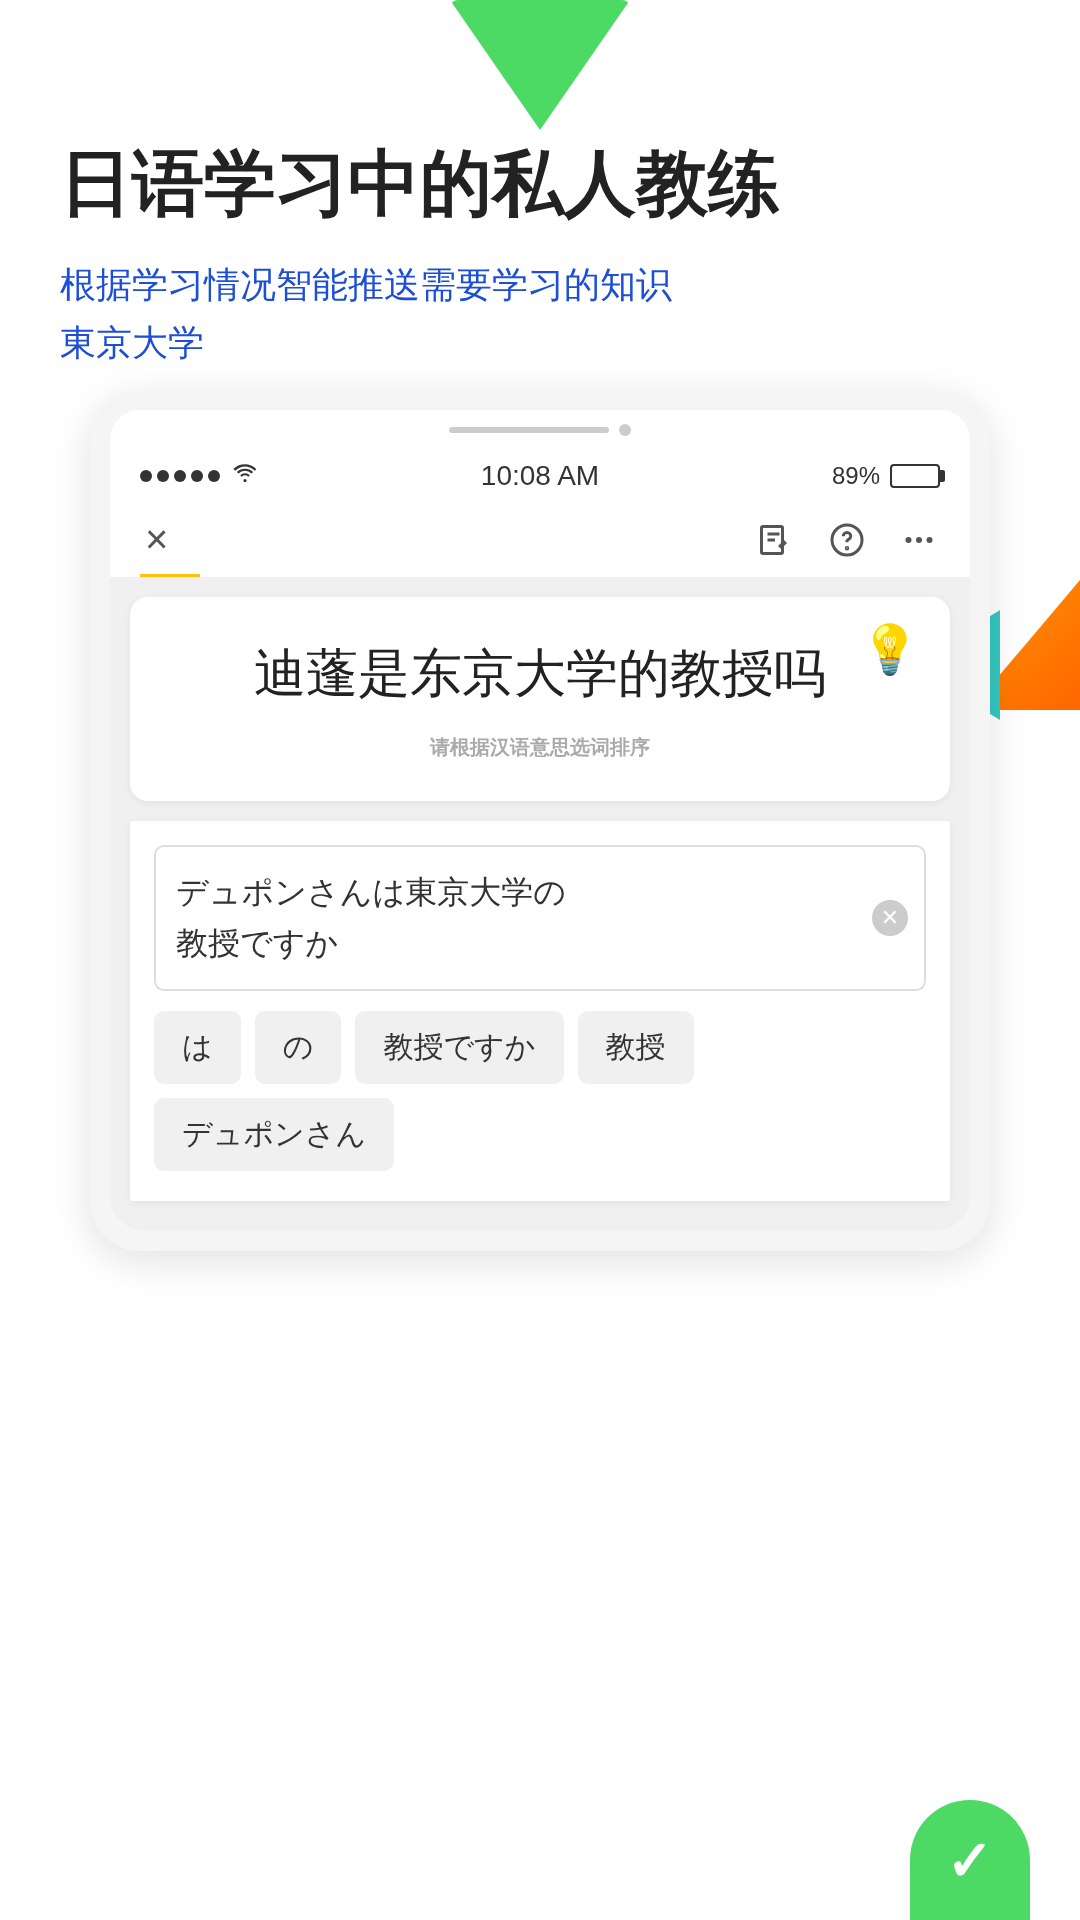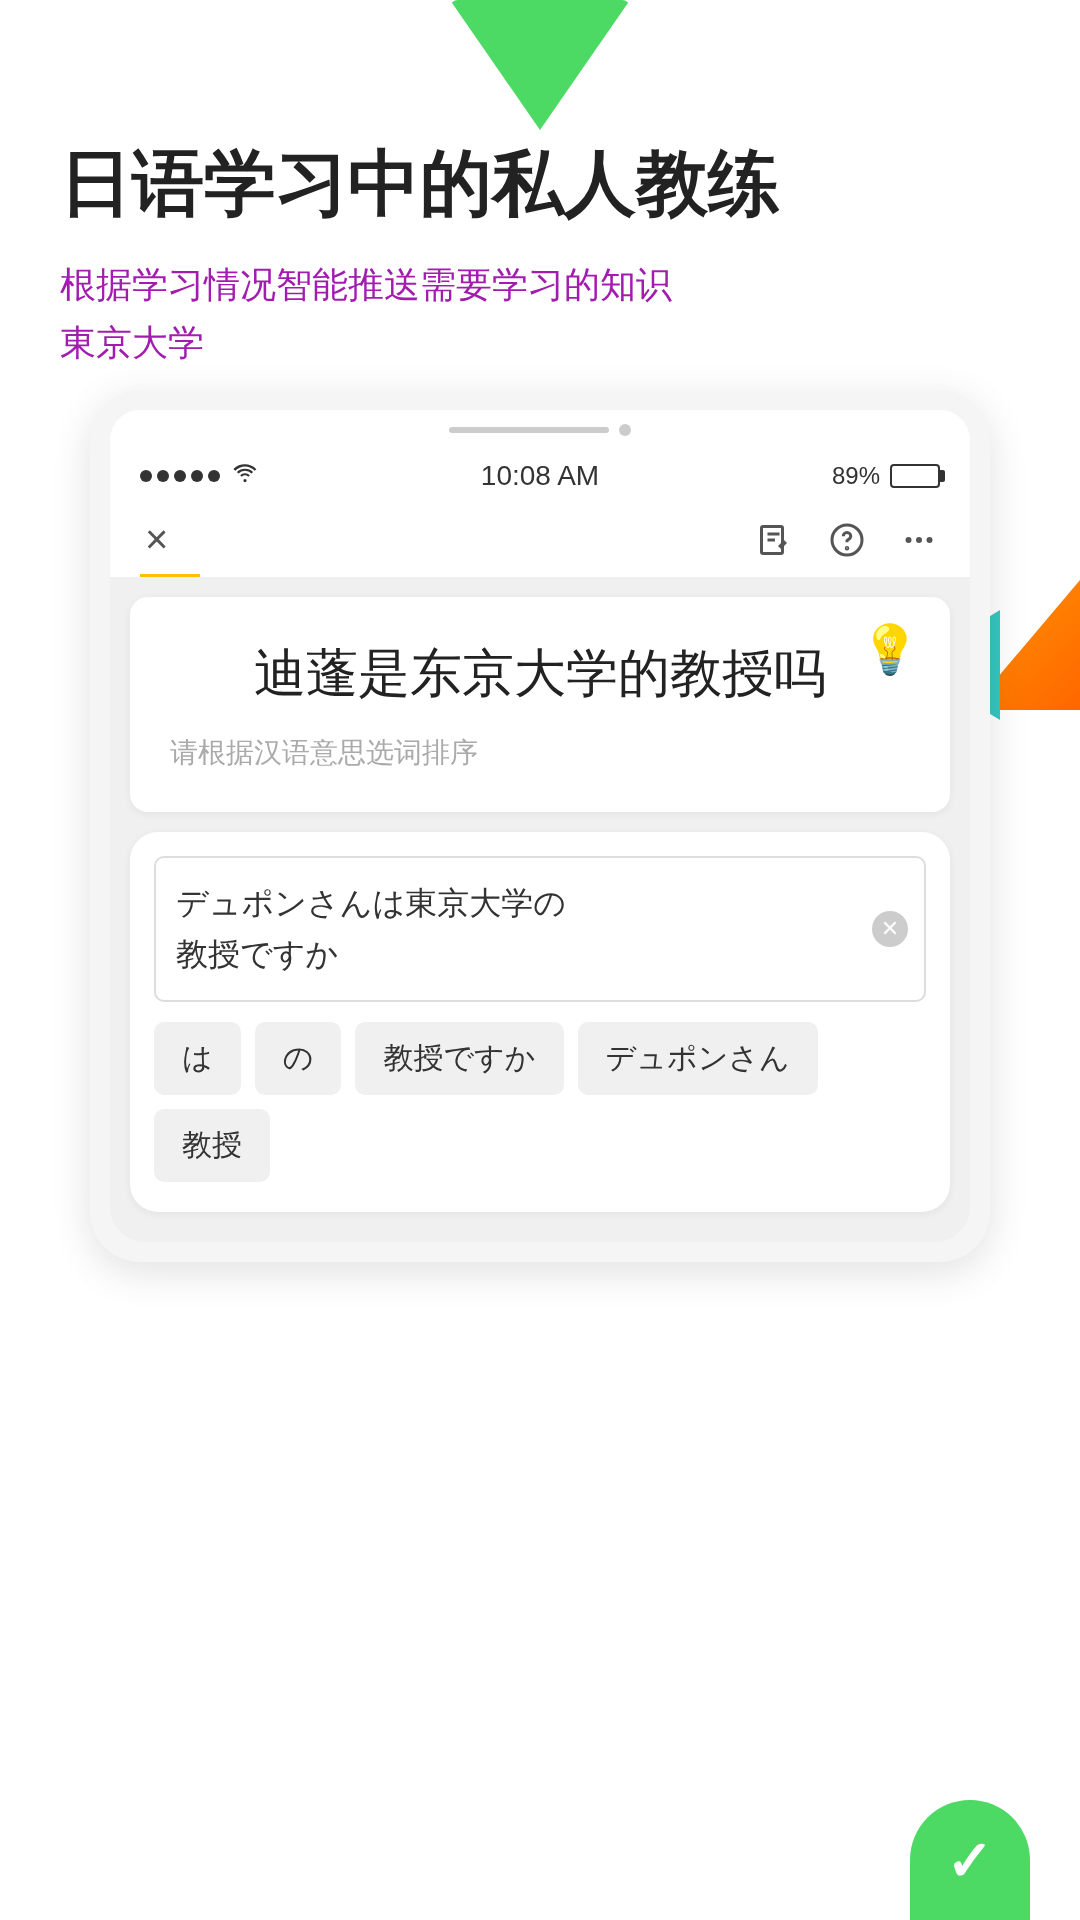--- a/index.html
+++ b/index.html
@@ -88,21 +88,21 @@
     }
     .main-title {
       font-size: 72px;
       font-weight: 700;
       color: #222222;
       line-height: 1.2;
       margin-bottom: 30px;
     }
     .sub-title {
       font-size: 36px;
-      color: #a21caf;
+      color: #1d4ed8;
       line-height: 1.6;
     }
 
     
     .phone-mockup {
       position: absolute;
       top: 390px;
       left: 90px;
       right: 90px;
       background: #f5f5f5;
@@ -247,28 +247,30 @@
     }
     .question-text {
       font-size: 52px;
       font-weight: 400;
       color: #222;
       text-align: center;
       line-height: 1.4;
       margin-bottom: 24px;
     }
     .question-hint {
-      font-size: 28px;
+      font-size: 20px;
       color: #aaa;
+      text-align: center;
+      font-weight: bold;
     }
 
     
     .answer-card {
       background: white;
-      border-radius: 28px;
+      border-radius: 2px;
       padding: 24px 24px 30px;
       box-shadow: 0 2px 8px rgba(0,0,0,0.06);
     }
     .answer-input-area {
       border: 2px solid #ddd;
       border-radius: 10px;
       padding: 20px 50px 20px 20px;
       margin-bottom: 20px;
       position: relative;
       min-height: 100px;
@@ -426,19 +428,19 @@
         <div class="answer-text">
           <span>デュポンさんは東京大学の</span><br>
           <span>教授ですか</span>
         </div>
         <div class="clear-btn">✕</div>
       </div>
       <div class="word-chips" id="word-chips">
       <div class="word-chip">は</div>
           <div class="word-chip">の</div>
           <div class="word-chip">教授ですか</div>
+          <div class="word-chip">教授</div>
           <div class="word-chip">デュポンさん</div>
-          <div class="word-chip">教授</div>
         </div>
     </div>
 
   </div>
 </div>
 
 </body></html>

